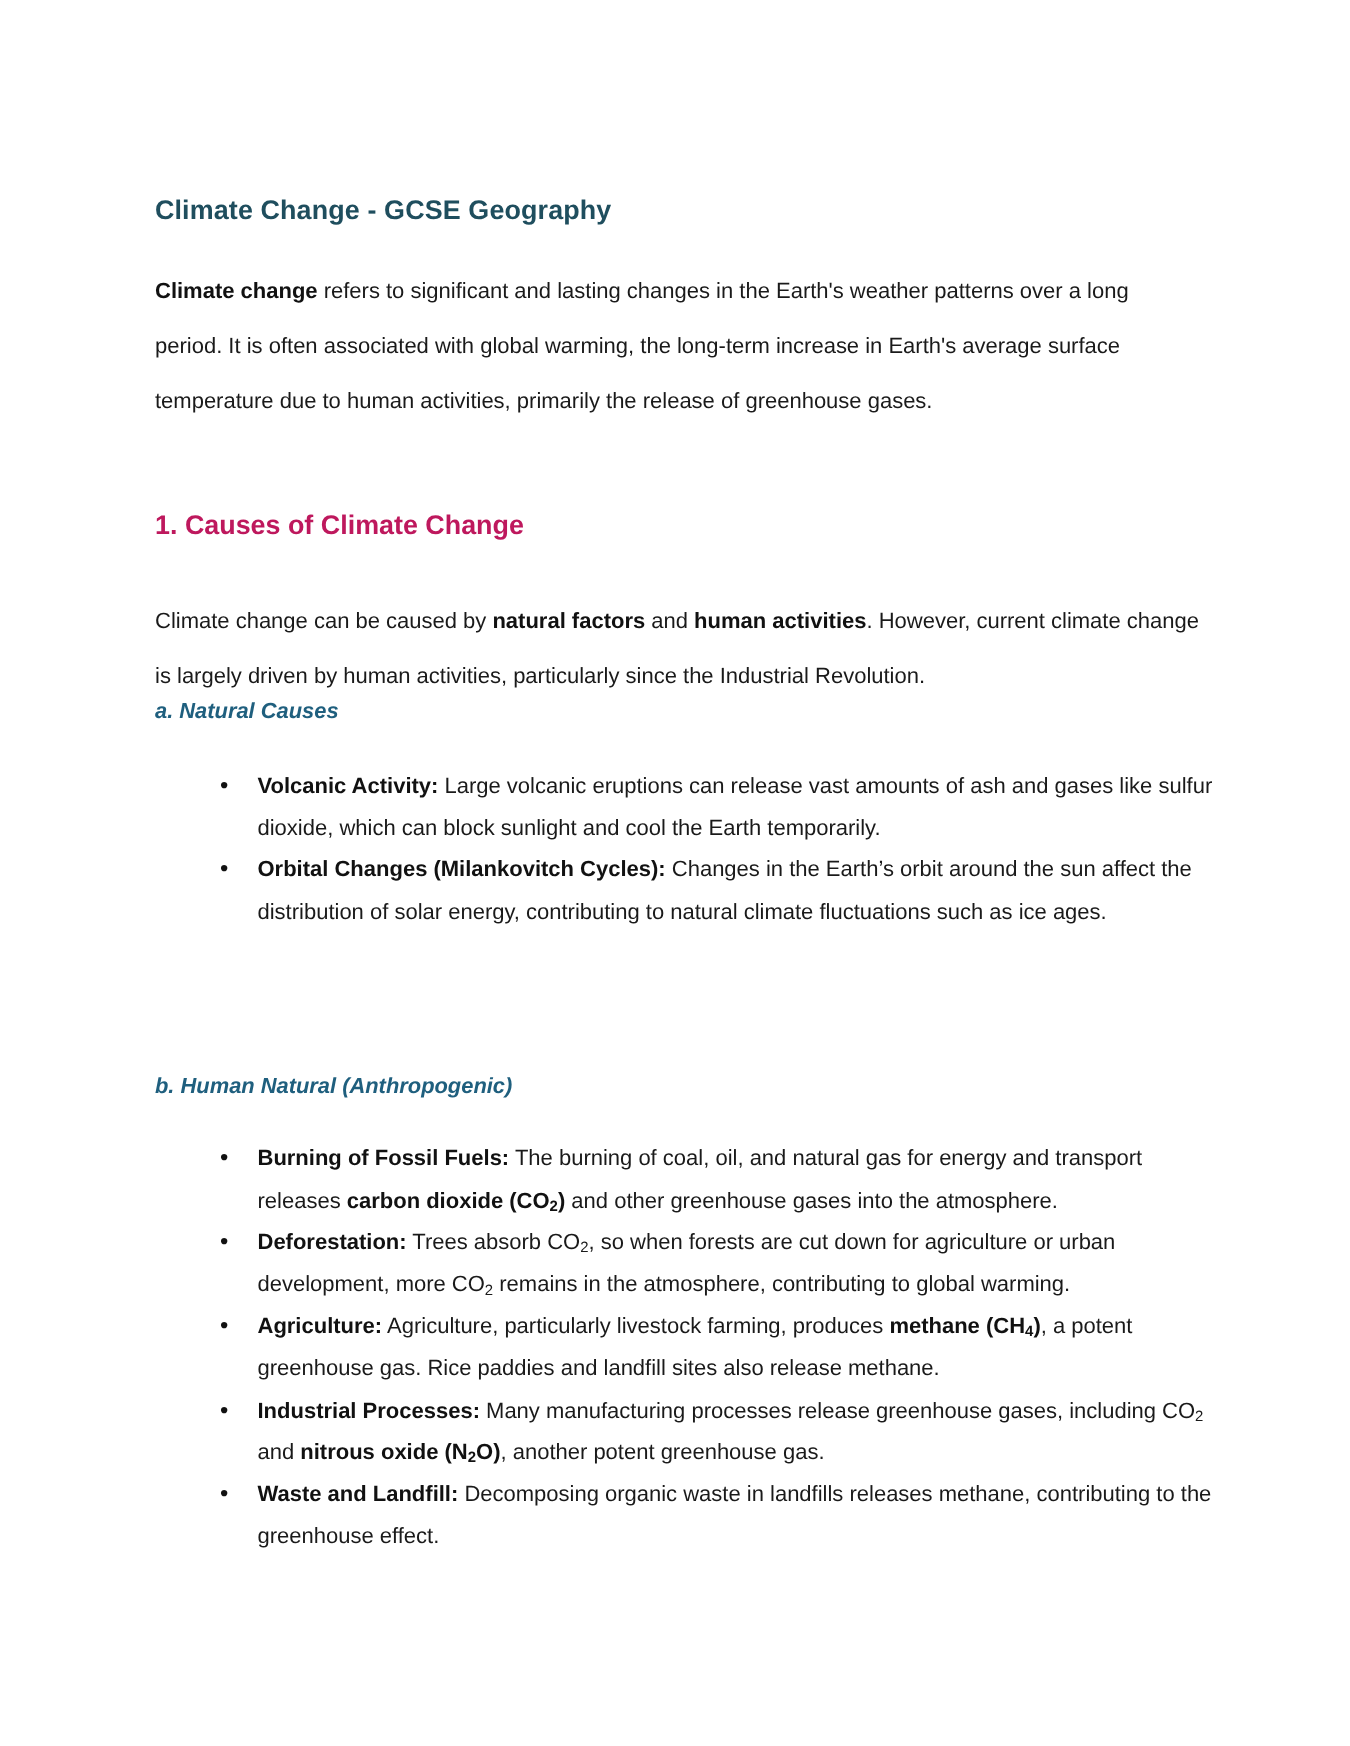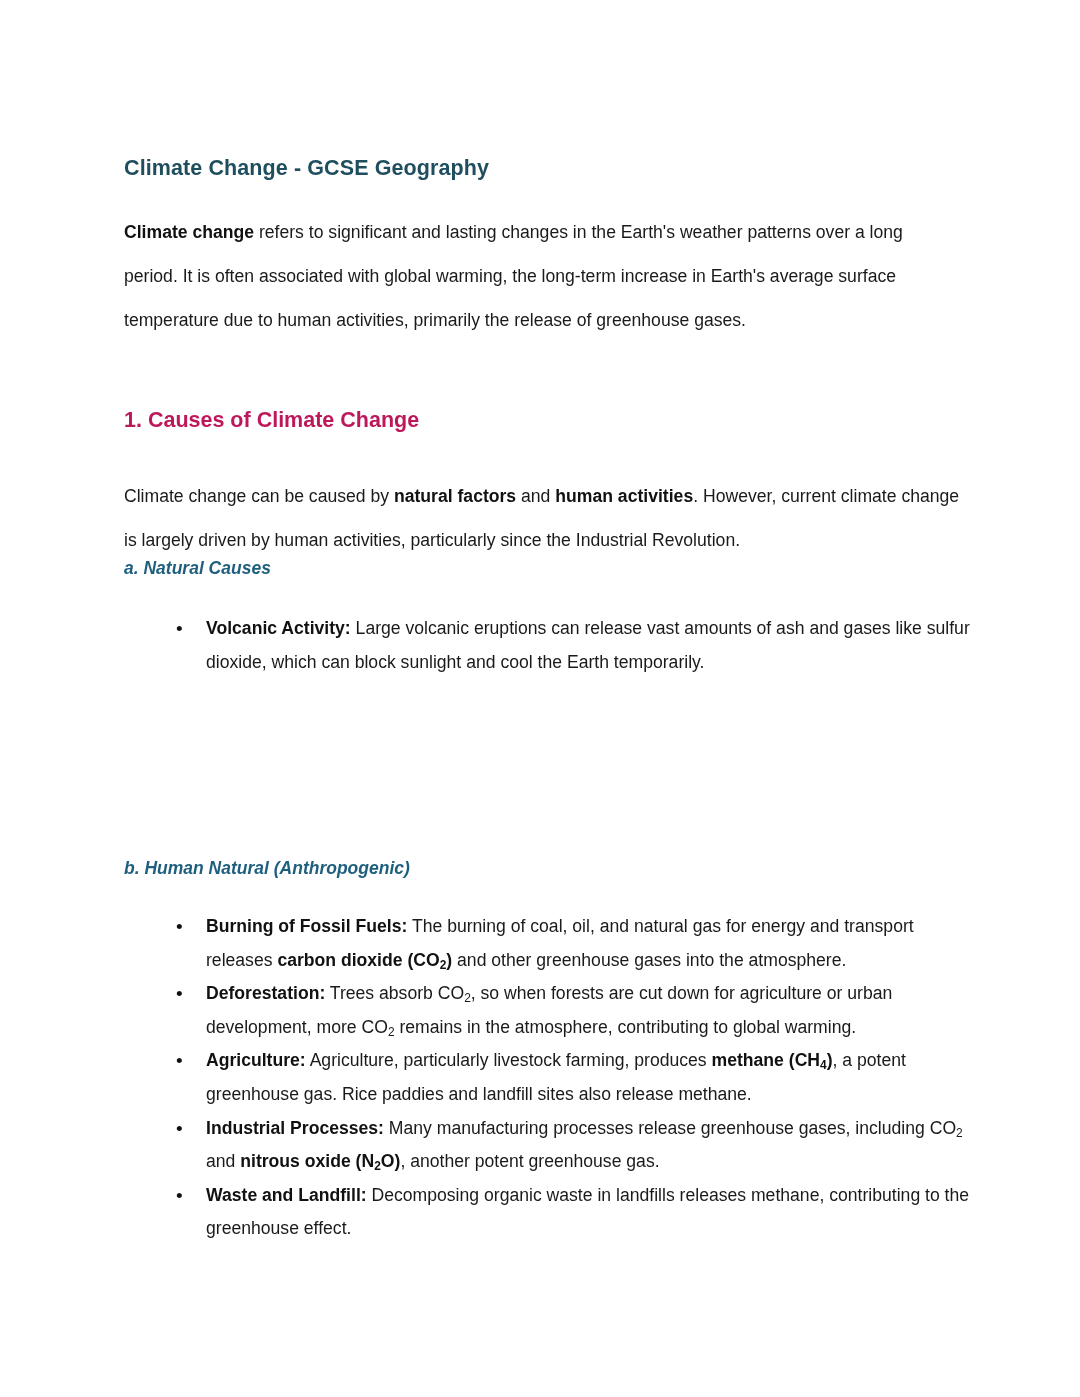--- a/index.html
+++ b/index.html
@@ -134,20 +134,21 @@
     </p>
 
     <h2 class="section-title">1. Causes of Climate Change</h2>
 
     <p class="body-para causes-intro"><span>Climate change can be caused by </span><b>natural factors</b><span> and </span><b>human activities</b><span>. However, current climate change is largely driven by human activities, particularly since the Industrial Revolution.</span></p>
 
     <h3 class="sub-title sub-a">a. Natural Causes</h3>
 
     <ul class="bullets natural">
       <li><b>Volcanic Activity:</b><span> Large volcanic eruptions can release vast amounts of ash and gases like sulfur dioxide, which can block sunlight and cool the Earth temporarily.</span></li>
+      <li><b>Orbital Changes (Milankovitch Cycles):</b><span> Changes in the Earth’s orbit around the sun affect the distribution of solar energy, contributing to natural climate fluctuations such as ice ages.</span></li>
     </ul>
 
     <h3 class="sub-title sub-b">b. Human Natural (Anthropogenic)</h3>
 
     <ul class="bullets human">
       <li><b>Burning of Fossil Fuels:</b><span> The burning of coal, oil, and natural gas for energy and transport releases </span><b>carbon dioxide (CO<sub>2</sub>)</b><span> and other greenhouse gases into the atmosphere.</span></li>
 
       <li><b>Deforestation:</b><span> Trees absorb CO<sub>2</sub>, so when forests are cut down for agriculture or urban development, more CO<sub>2</sub> remains in the atmosphere, contributing to global warming.</span></li>
 
       <li><b>Agriculture:</b><span> Agriculture, particularly livestock farming, produces </span><b>methane (CH<sub>4</sub>)</b><span>, a potent greenhouse gas. Rice paddies and landfill sites also release methane.</span></li>

